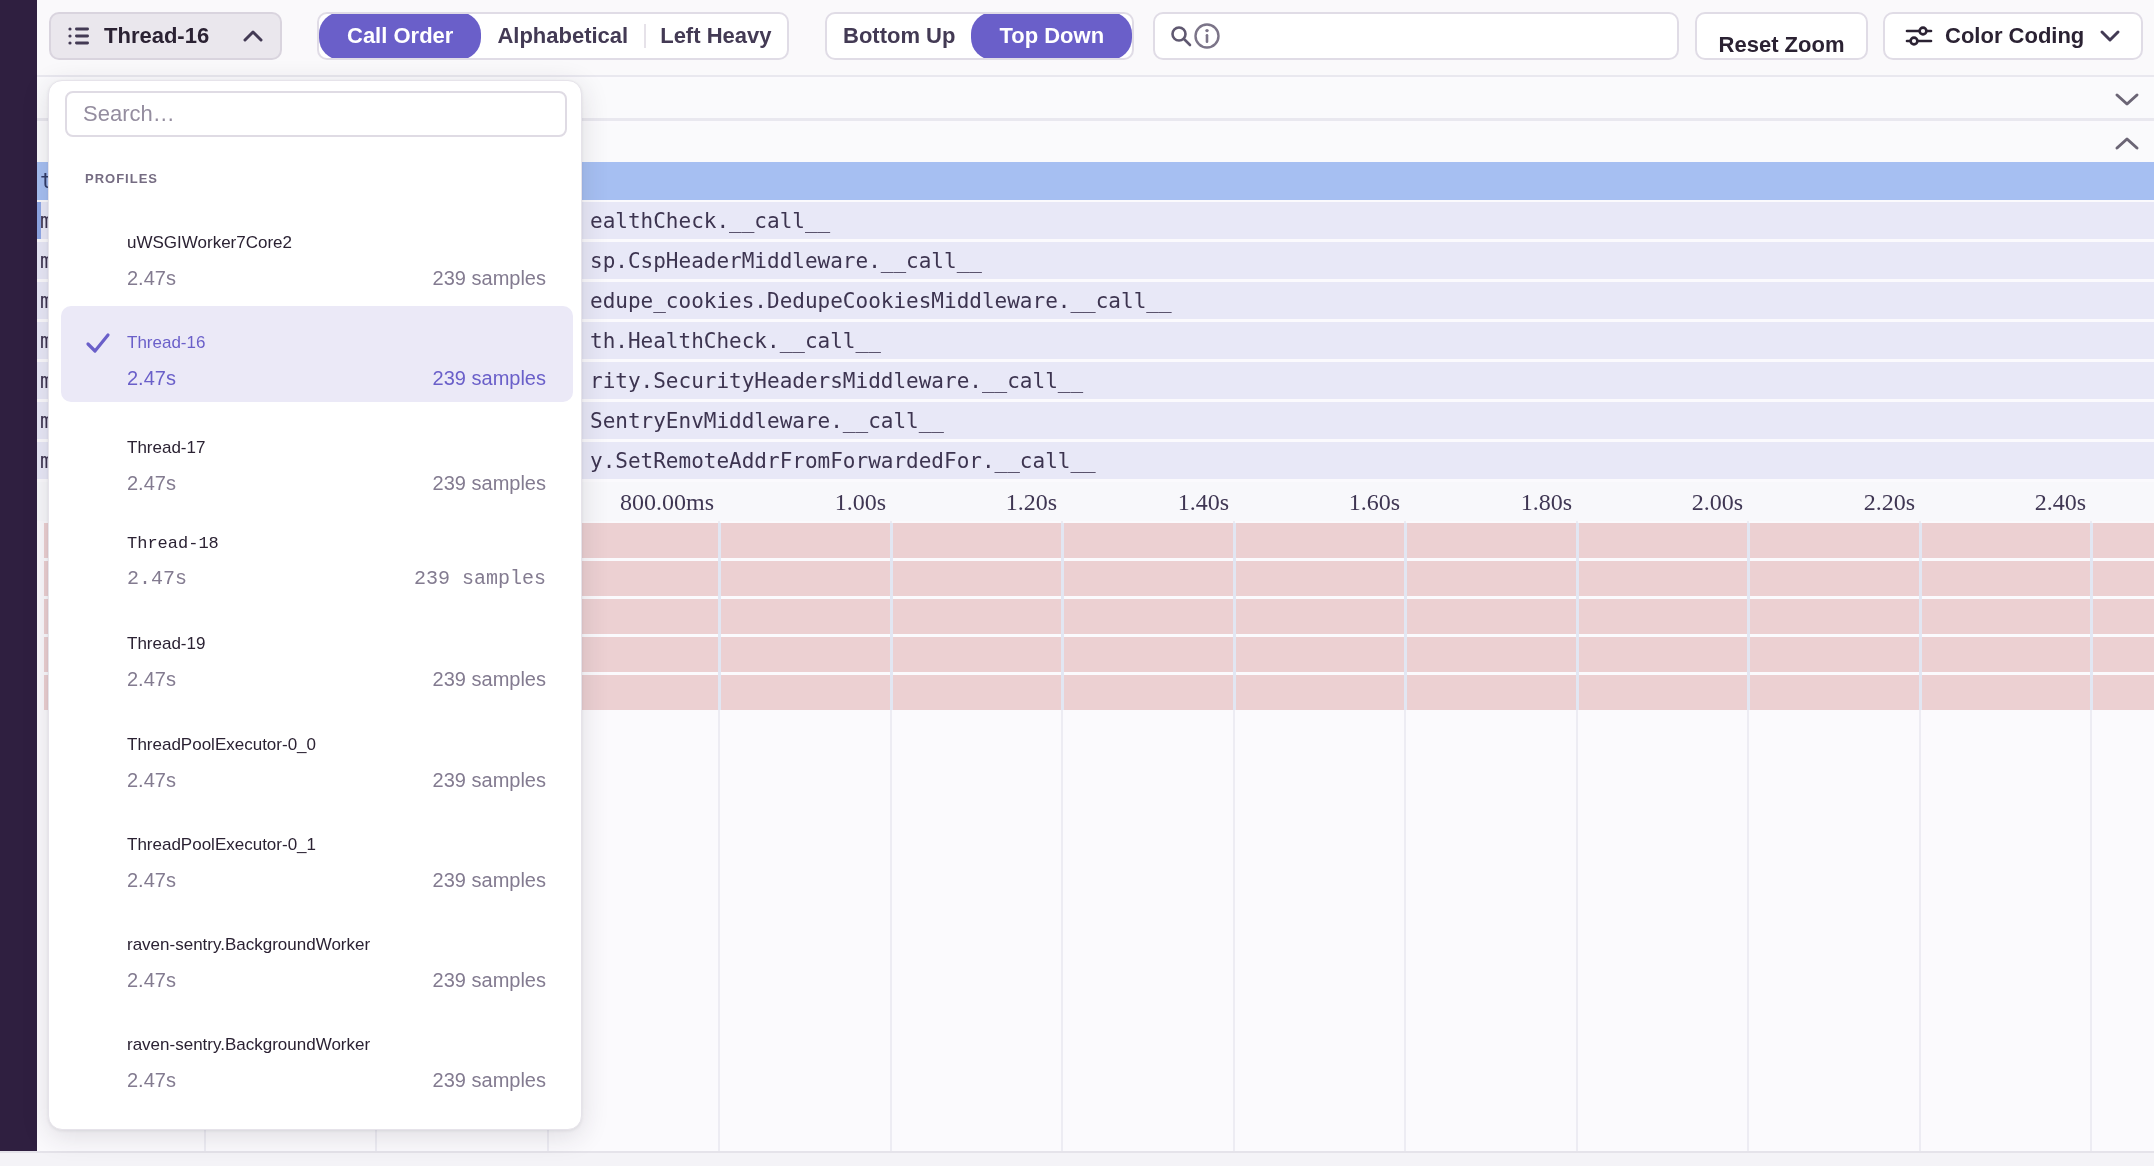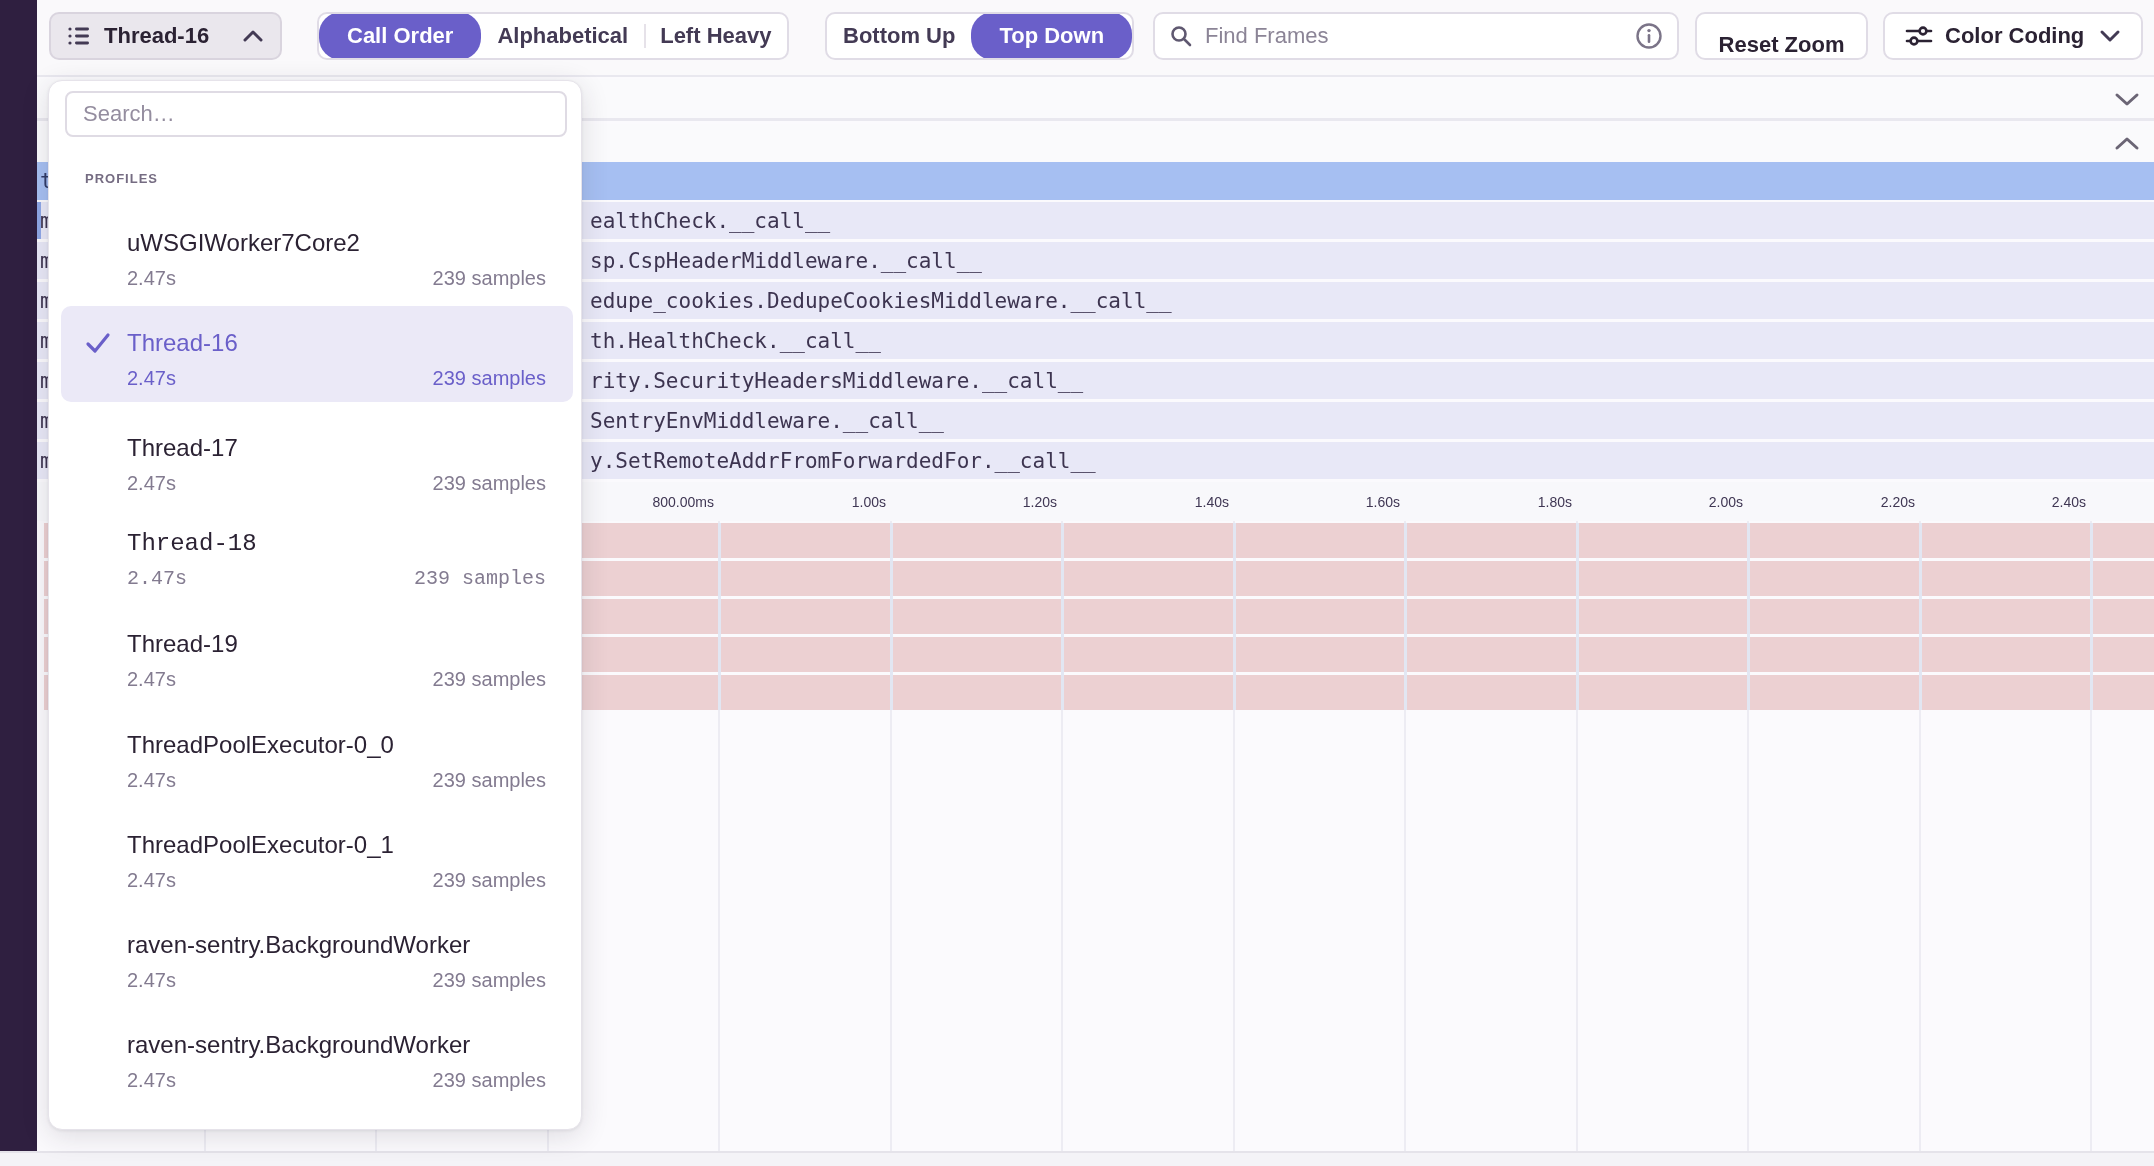--- a/index.html
+++ b/index.html
@@ -56,21 +56,21 @@
   .frame-row {
     position:absolute; left:37px; right:0; height:37px; background:#E8E8F7;
     font-family:"DejaVu Sans Mono",monospace; font-size:21px; color:#3D3450; cursor:pointer;
   }
   .frame-row .stub { position:absolute; left:3px; top:50%; transform:translateY(-50%); }
   .frame-row .tail { position:absolute; left:553px; top:50%; transform:translateY(-50%); white-space:pre; }
   .frame-row.first:before { content:""; position:absolute; left:0; top:0; bottom:0; width:4px; background:#8FA7E6; }
   .axis { position:absolute; left:37px; right:0; top:482px; height:39px; background:#F8F8FB; }
   .tick {
     position:absolute; top:50%; transform:translate(-100%,-50%);
-    font-family:Liberation Sans, sans-serif; font-size:14px; color:#3F3653; padding-right:4px; white-space:pre;
+    font-family:Liberation Serif, serif; font-size:24px; color:#3F3653; padding-right:4px; white-space:pre;
   }
   .pink-row { position:absolute; left:44px; right:0; height:35px; background:#ECD0D2; cursor:pointer; }
   .gridline  { position:absolute; top:521px; height:630px; width:2px; background:#EDECF3; }
   .gridline.over { top:523px; height:187px; width:3px; background:rgba(226,231,243,0.95); z-index:2; }
   .bottom-strip { position:absolute; left:0; right:0; top:1151px; height:15px; background:#F4F3F7; border-top:2px solid #E5E3EA; z-index:31; }
   
   .panel {
     position:absolute; left:48px; top:80px; width:534px; height:1050px; background:#fff;
     border:1px solid #E6E3EA; border-radius:14px; z-index:40;
     box-shadow:0 6px 28px rgba(43,34,51,0.14), 0 1px 3px rgba(43,34,51,0.08);
@@ -87,21 +87,21 @@
   .panel-section-label {
     position:absolute; left:36px; top:90px; font-size:13px; font-weight:bold;
     color:#756C82; letter-spacing:1px;
   }
   .profile-item {
     position:absolute; left:12px; width:512px; height:96px; border-radius:10px; cursor:pointer;
   }
   .profile-item.selected { background:#EBE9F7; }
   .pi-check { position:absolute; left:22px; top:22px; width:30px; height:30px; }
   .pi-name {
-    position:absolute; left:66px; top:20px; right:27px; font-size:24px; color:#2B2233;
+    position:absolute; left:66px; top:20px; right:27px; font-size:17px; color:#2B2233;
     line-height:34px; white-space:nowrap; overflow:hidden;
   }
   .pi-meta {
     position:absolute; left:66px; right:27px; top:58px; line-height:28px;
     display:flex; justify-content:space-between; font-size:20px; color:#837B90;
   }
   .profile-item.selected .pi-name, .profile-item.selected .pi-meta { color:#6A5FC9; }
   svg { display:block; }
 </style>
 </head>
@@ -226,21 +226,20 @@
         <div class="seg-opt active">Top Down</div>
       </div>
 
     <div class="tb-btn search-wrap">
       <span>
         <svg width="24" height="24" viewBox="0 0 24 24">
             <circle cx="10" cy="10" r="6.5" fill="none" stroke="#5F5870" stroke-width="2.6"></circle>
             <line x1="15" y1="15" x2="21" y2="21" stroke="#5F5870" stroke-width="2.6" stroke-linecap="round"></line>
           </svg>
       </span>
-      <input readonly="" placeholder="Find Frames" style="">
       <span>
         <svg width="28" height="28" viewBox="0 0 28 28">
             <circle cx="14" cy="14" r="11.5" fill="none" stroke="#7B7488" stroke-width="2.4"></circle>
             <circle cx="14" cy="8.6" r="1.7" fill="#7B7488"></circle>
             <rect x="12.7" y="12" width="2.6" height="9" rx="1.3" fill="#7B7488"></rect>
           </svg>
       </span>
     </div>
 
     <div class="tb-btn reset-btn">

